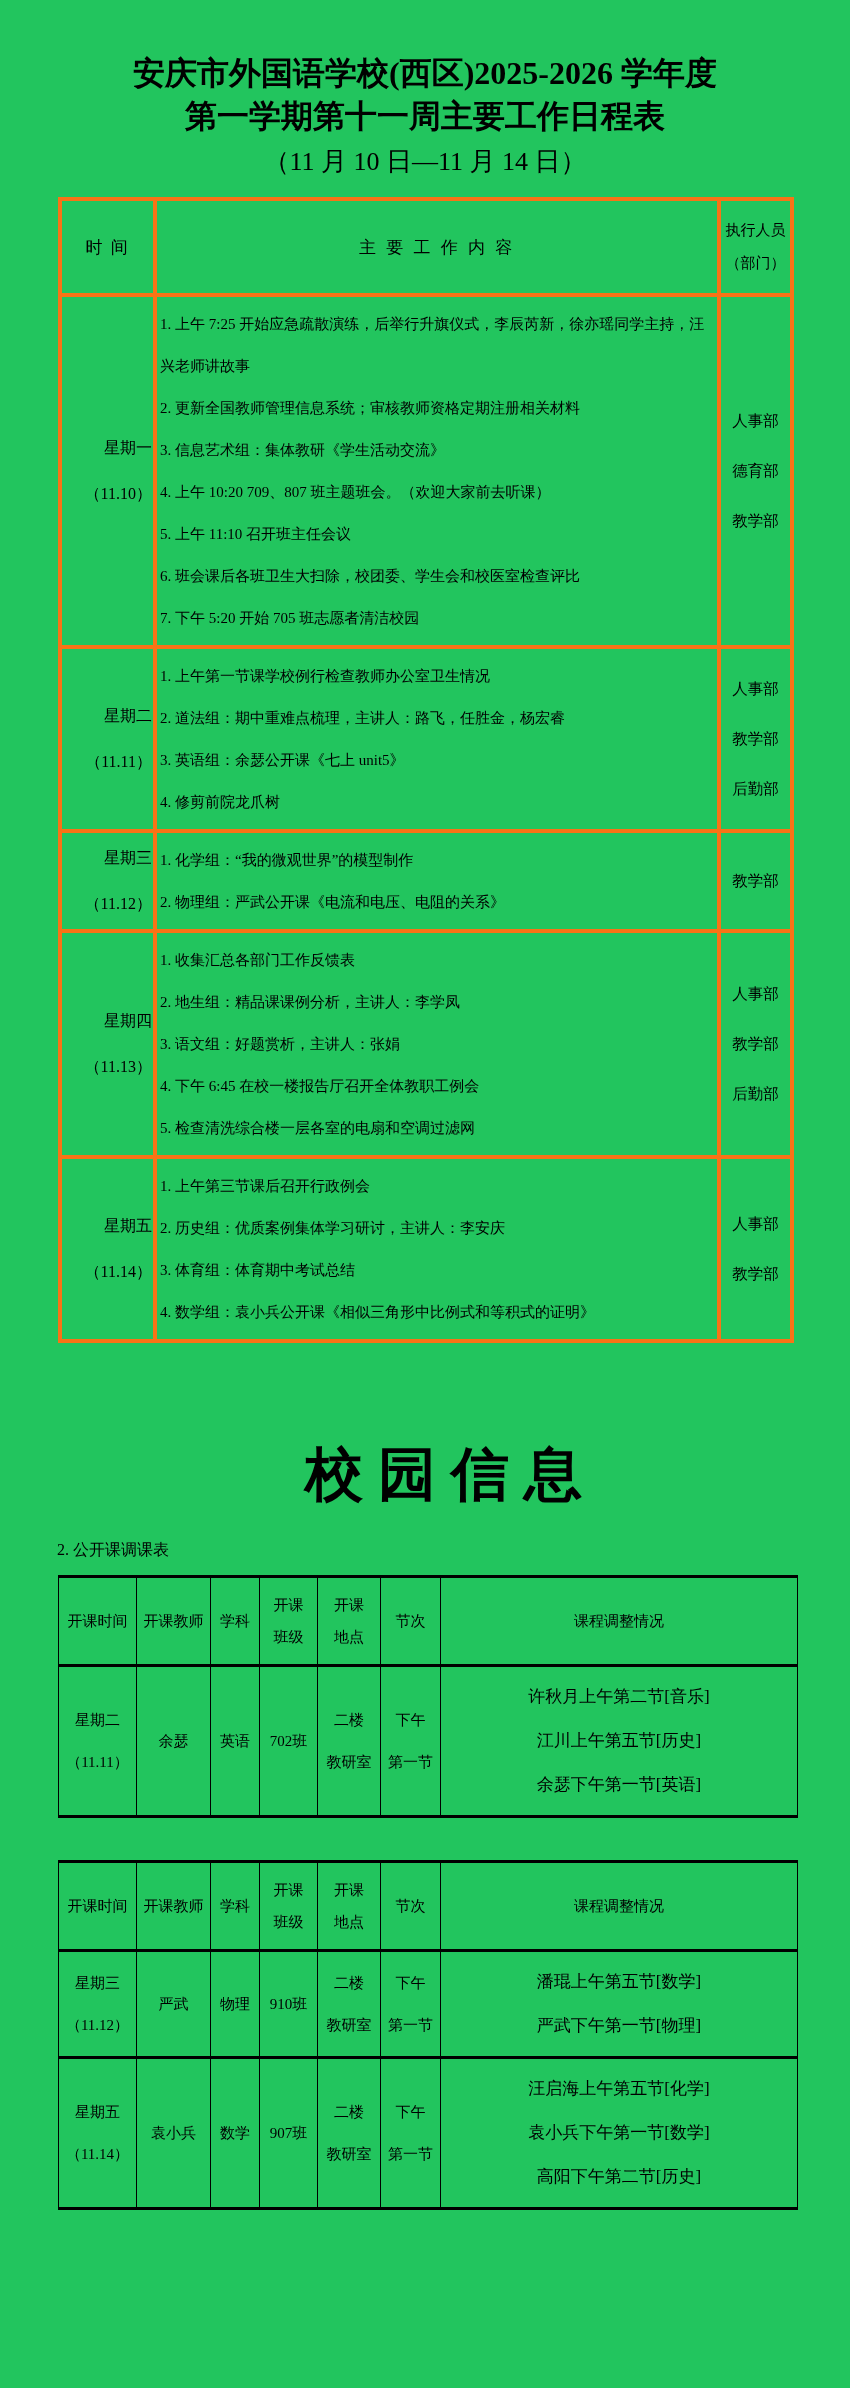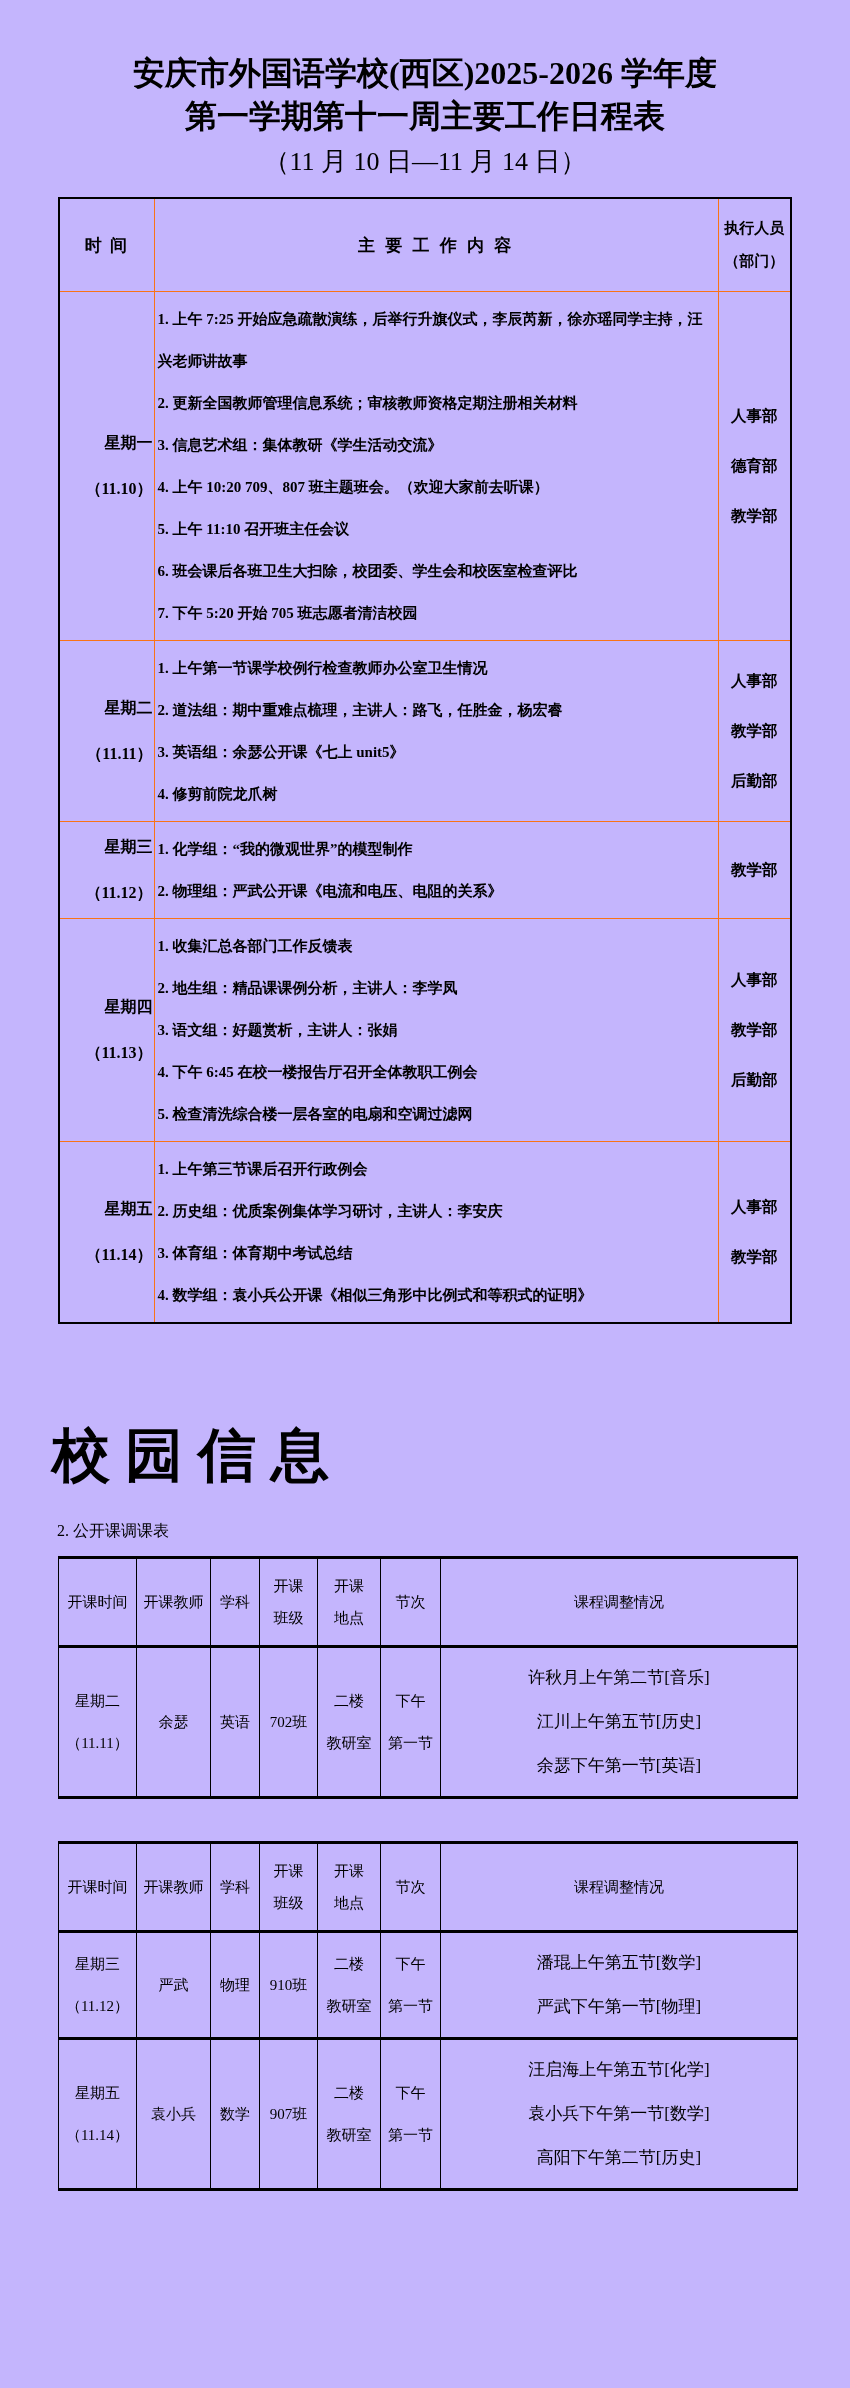--- a/index.html
+++ b/index.html
@@ -1,41 +1,41 @@
 <!DOCTYPE html>
 <html><head>
 <meta charset="utf-8">
 <style>
   html,body{margin:0;padding:0;background:#ffffff;}
   .page{
-    width:850px;height:2388px;background:#c4b5fd;color:#000;
+    width:850px;height:2388px;background:#22c55e;color:#000;
     font-family:"Liberation Serif","DejaVu Serif",serif;
     overflow:hidden;position:relative;
   }
   .pre{white-space:pre-line;}
   
   .doc-title{padding-top:52px;text-align:center;font-weight:bold;font-size:32px;line-height:43px;}
   .doc-date{text-align:center;font-size:26px;line-height:30px;margin-top:9px;}
   
   .main-table{
     border-collapse:collapse;table-layout:fixed;
     margin:20px 0 0 58px;width:732px;border:2px solid #000;
   }
-  .main-table th,.main-table td{border:1px solid #f97316;vertical-align:middle;font-weight:bold;}
+  .main-table th,.main-table td{border:4px solid #f97316;vertical-align:middle;font-weight:normal;}
   .th-time{font-size:17px;letter-spacing:2px;text-align:center;height:90px;}
   .th-content{font-size:17px;letter-spacing:3px;text-align:center;margin-left:16px;}
   .th-exec{font-size:15px;text-align:center;line-height:33px;}
   .day-cell{text-align:right;font-size:16px;line-height:46px;white-space:pre-line;}
   .content-cell{padding:6px 10px 6px 3px;}
   .item{font-size:15px;line-height:42px;}
   .dept-cell{text-align:center;}
   .dept{font-size:15.5px;line-height:50px;}
   
   .campus-heading{
-    margin:96px 0 0 52px;font-size:58px;font-weight:900;letter-spacing:15px;line-height:72px;
+    margin:96px 0 0 52px;font-size:58px;font-weight:900;letter-spacing:15px;line-height:72px;text-align:center;
   }
   .campus-para{
     margin:42px 36px 0 38px;font-size:18px;line-height:46px;
     text-align:justify;text-indent:18px;
   }
   .sub-heading{margin:27px 0 0 57px;font-size:16px;line-height:24px;}
   
   .adj-table{
     border-collapse:collapse;table-layout:fixed;
     margin:13px 0 0 58px;width:739px;

